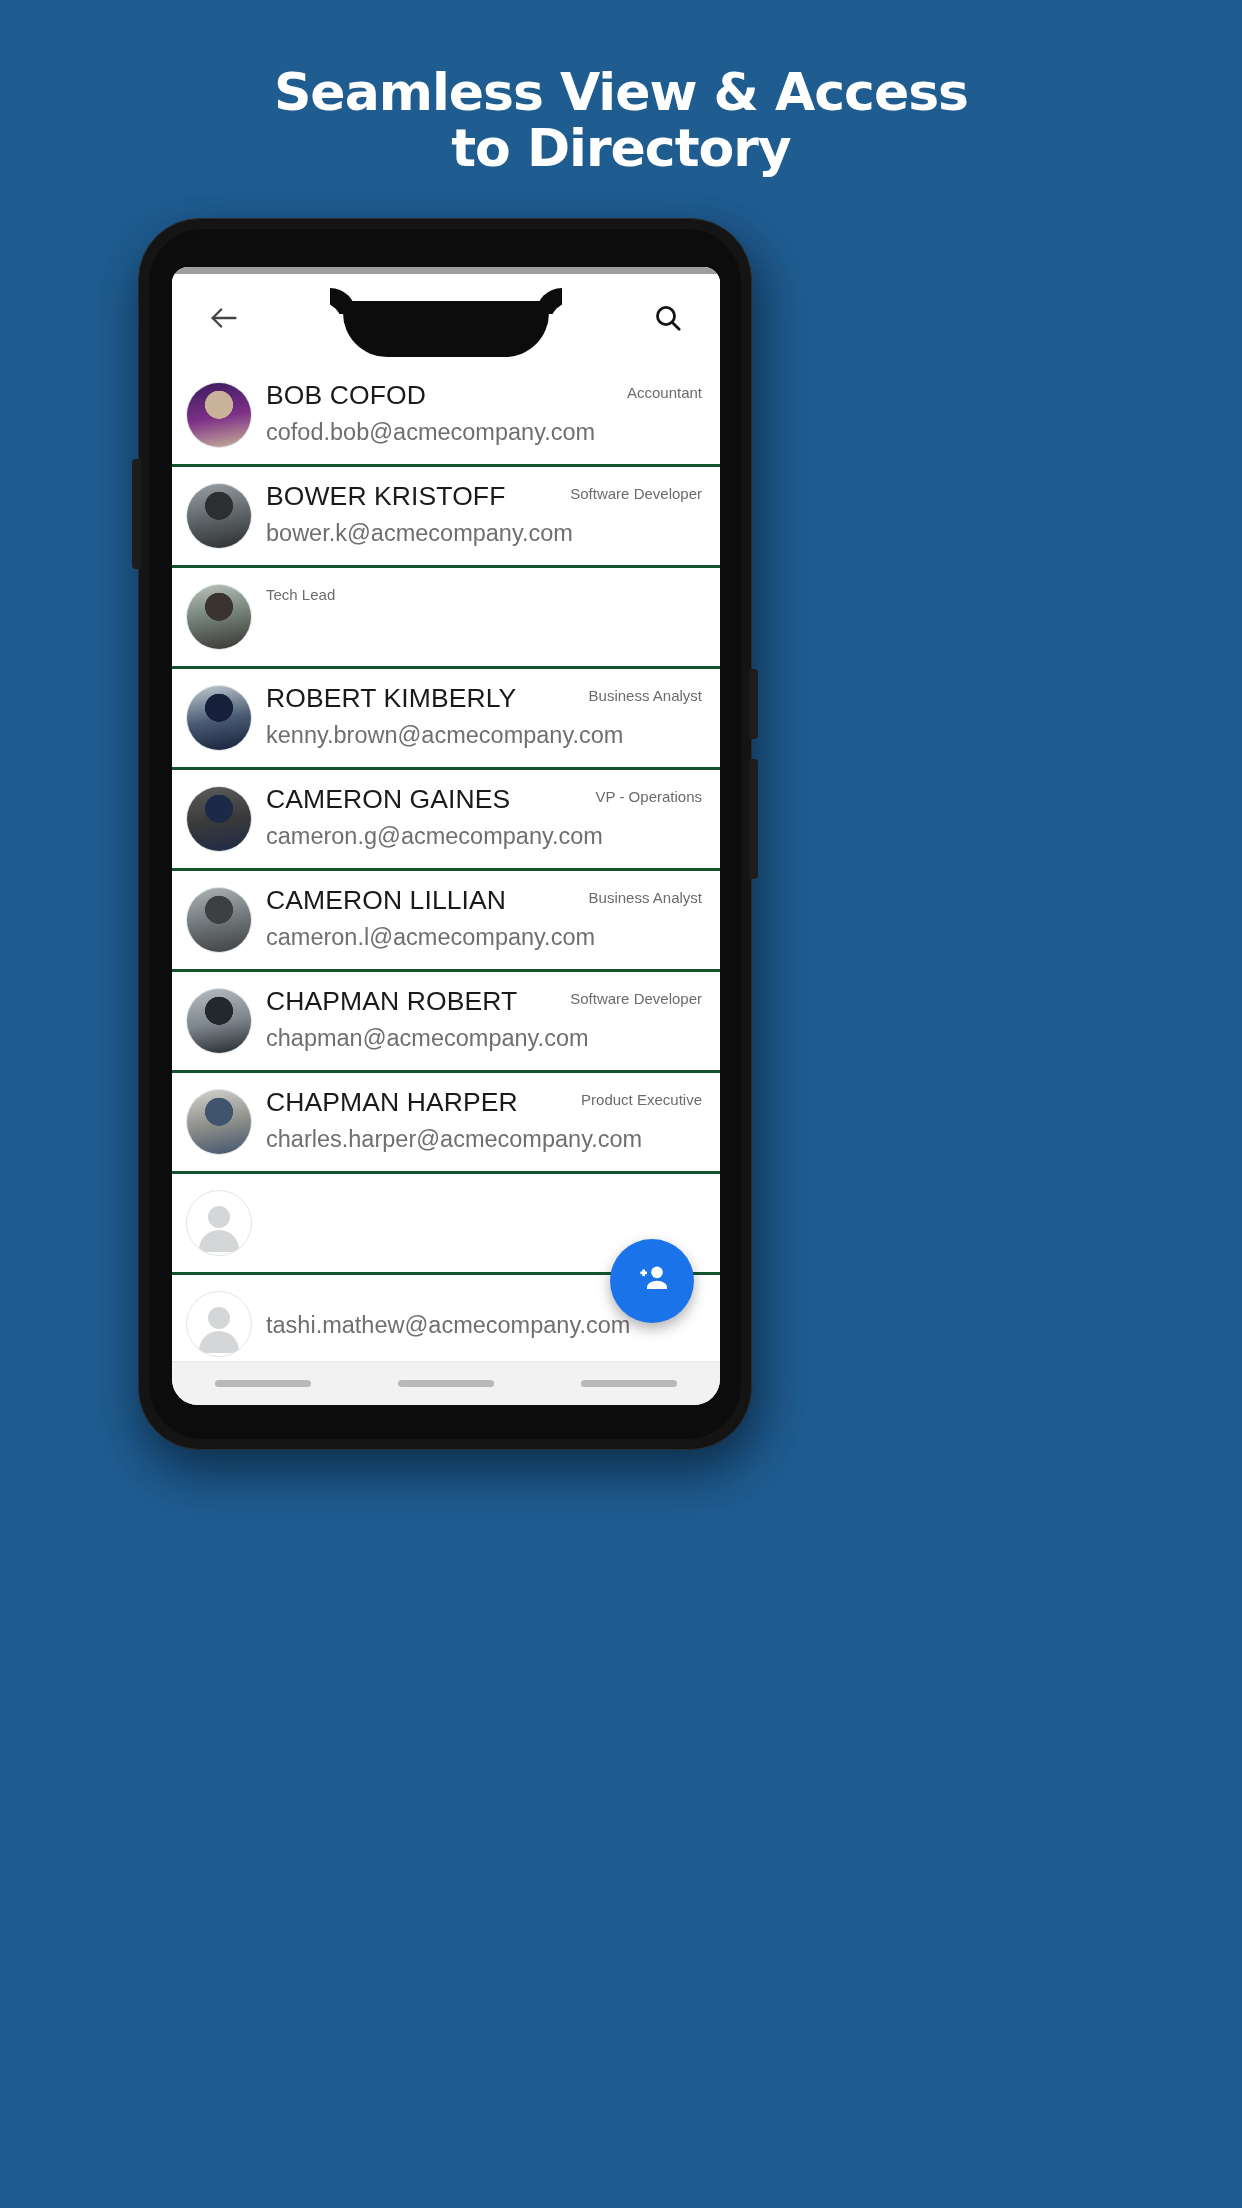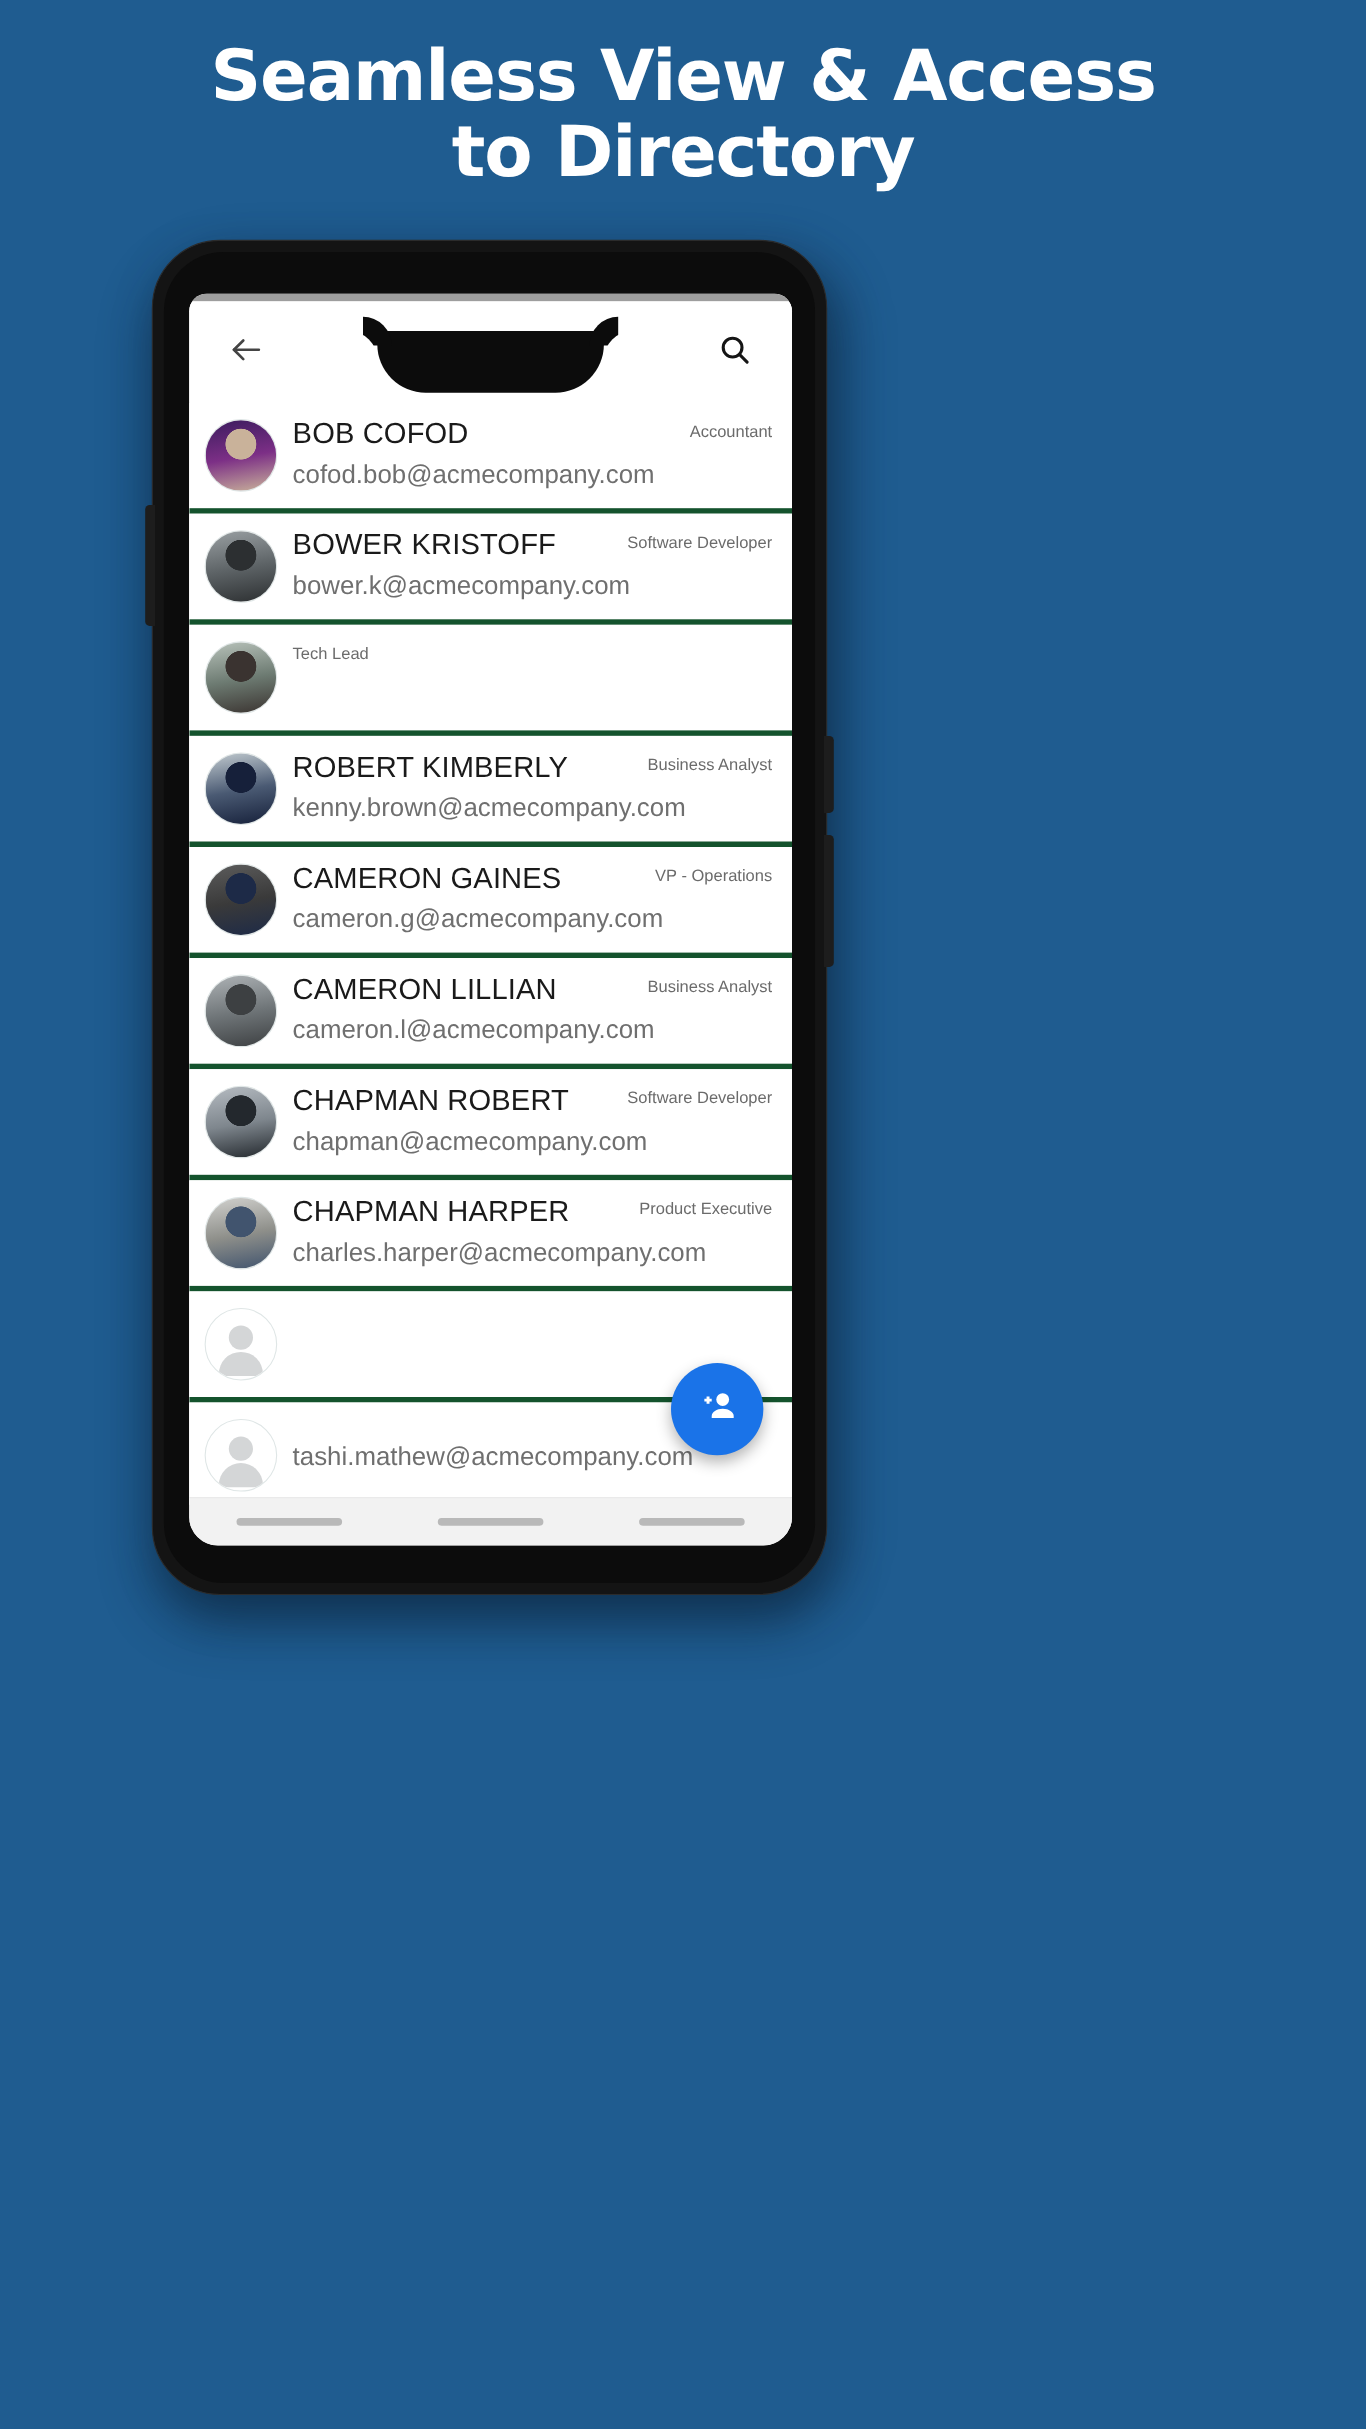--- a/index.html
+++ b/index.html
@@ -6,24 +6,24 @@
   html, body {
     width: 1242px; height: 2208px;
     overflow: hidden;
     font-family: "Liberation Sans", sans-serif;
   }
   body { background: #1f5c90; position: relative; }
 
   
   .headline {
     position: absolute;
-    top: 36px; left: 0; right: 0;
+    top: 64px; left: 0; right: 0;
     text-align: center;
     color: #ffffff;
-    font-size: 64px;
+    font-size: 52px;
     font-weight: bold;
     line-height: 1.08;
     letter-spacing: -1px;
     font-family: "DejaVu Sans", sans-serif;
     padding: 0 60px;
   }
   .headline-line { display: block; }
 
   
   .phone-shadow{
@@ -132,21 +132,21 @@
   .list {
     background: #ffffff;
     height: calc(100% - 92px - 44px);
     overflow: hidden;
   }
   .row {
     display: flex;
     align-items: center;
     padding: 0 18px 0 14px;
     height: 101px;
-    border-bottom: 5px solid #14532d;
+    border-bottom: 3px solid #14532d;
     position: relative;
     background:#fff;
   }
   .avatar {
     flex: 0 0 66px;
     width: 66px; height: 66px;
     border-radius: 50%;
     overflow: hidden;
     margin-right: 14px;
     position: relative;

